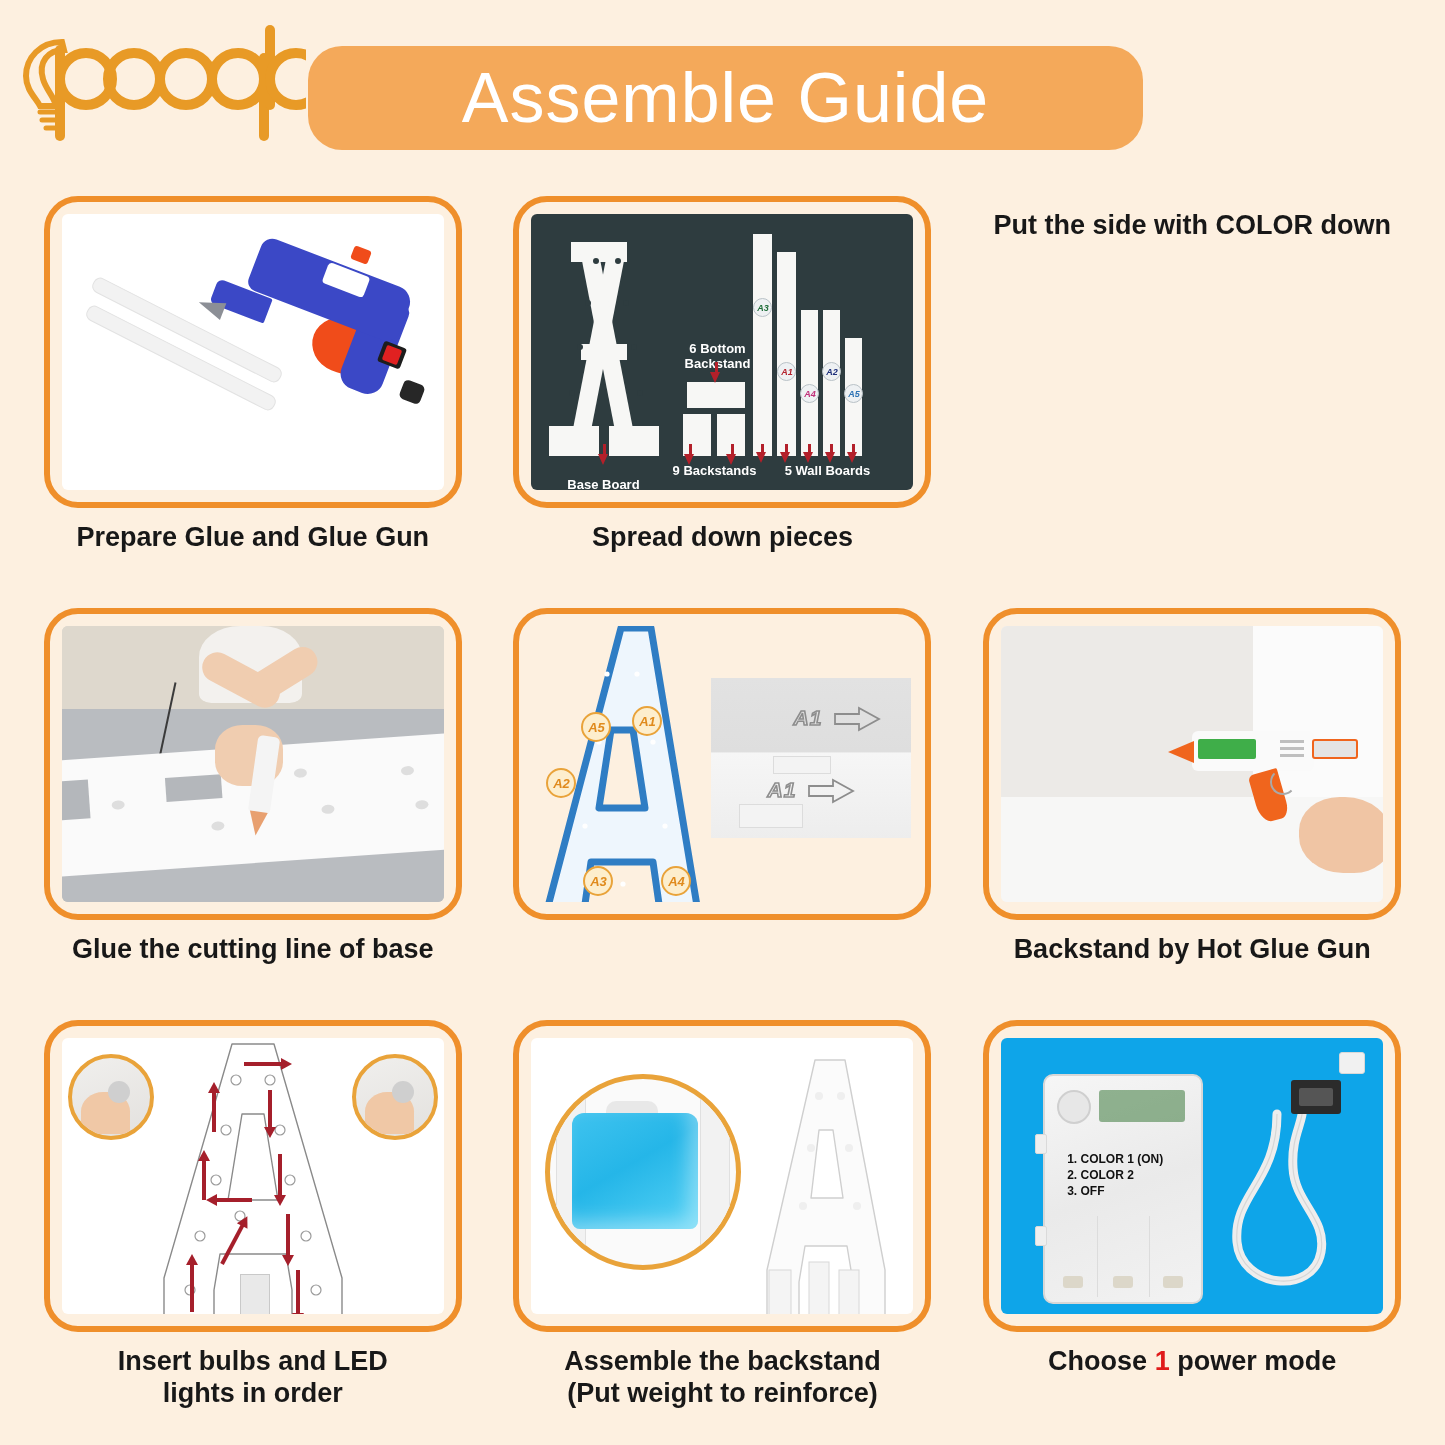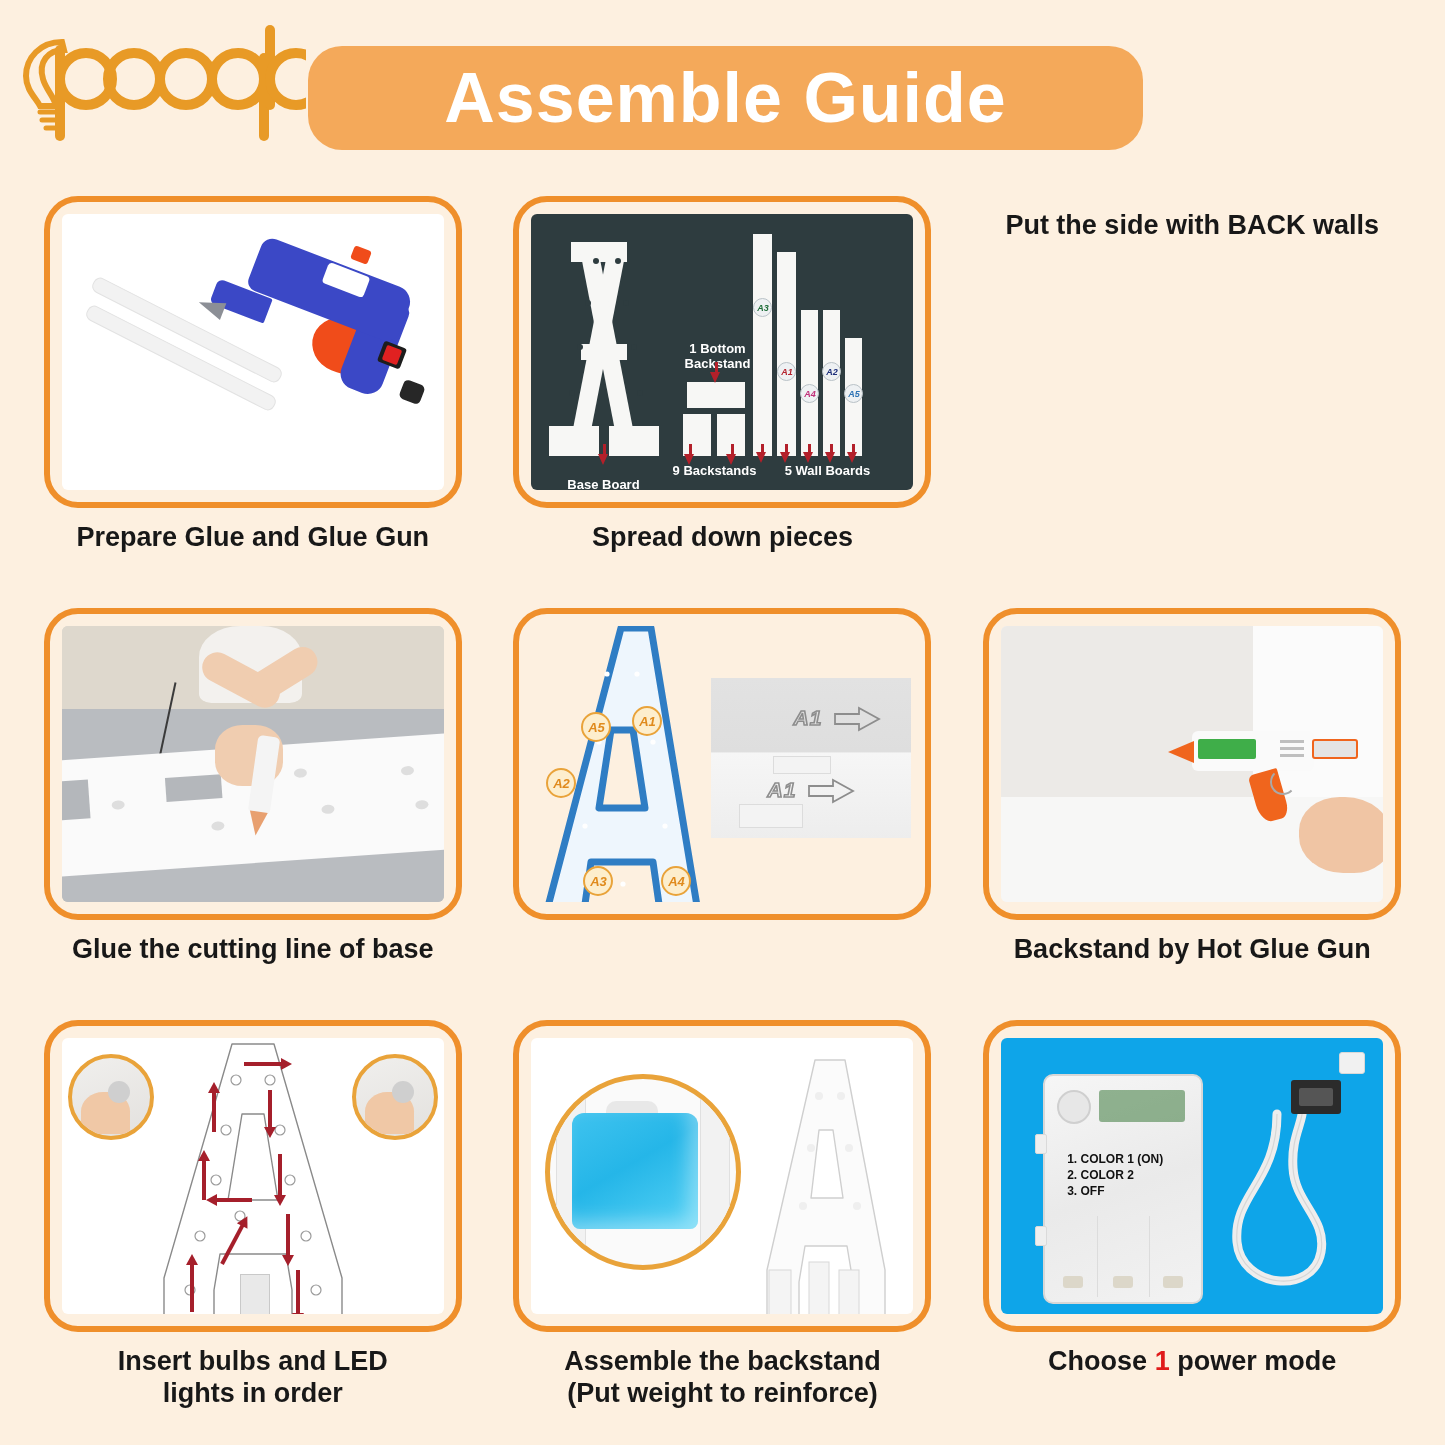--- a/index.html
+++ b/index.html
@@ -20,21 +20,21 @@
   .title-banner {
     position: absolute; left: 308px; top: 46px;
     width: 835px; height: 104px;
     background: #f4a95a;
     border-radius: 34px;
     display: flex; align-items: center; justify-content: center;
   }
   .title-text {
     color: #ffffff;
     font-size: 70px;
-    font-weight: bold;
+    font-weight: normal;
     letter-spacing: 1px;
     line-height: 1;
     font-family: "Liberation Sans", sans-serif;
   }
 
   
   .grid {
     position: absolute; left: 0; top: 196px;
     width: 1445px; height: 1249px;
     display: grid;
@@ -369,21 +369,21 @@
             <div class="marker" style="left:269px; top:170px; color:#c0307a;">
                 <span>A4</span>
               </div>
             <div class="marker" style="left:291px; top:148px; color:#1d2f7a;">
                 <span>A2</span>
               </div>
             <div class="marker" style="left:313px; top:170px; color:#2f74b5;">
                 <span>A5</span>
               </div>
 
-            <div class="lbl-white" style="left:140px; top:128px; width:92px;">1 Bottom
+            <div class="lbl-white" style="left:140px; top:128px; width:92px;">6 Bottom
 Backstand</div>
             <div class="red-arrow-stem" style="left:184px; top:148px; height:14px;"></div>
             <div class="red-arrow" style="left:179px; top:158px;"></div>
 
             <div class="lbl-white" style="left:12px; top:264px; width:120px;">Base Board</div>
             <div class="red-arrow-stem" style="left:72px; top:230px; height:14px;"></div>
             <div class="red-arrow" style="left:67px; top:240px;"></div>
 
             <div class="lbl-white" style="left:128px; top:250px; width:110px;">9 Backstands</div>
             <div class="red-arrow-stem" style="left:158px; top:230px; height:14px;"></div>
@@ -402,21 +402,21 @@
             <div class="red-arrow" style="left:294px; top:238px;"></div>
             <div class="red-arrow-stem" style="left:321px; top:230px; height:12px;"></div>
             <div class="red-arrow" style="left:316px; top:238px;"></div>
           </div>
         </div>
       </div>
       <div class="caption">Spread down pieces</div>
     </div>
 
     <div class="cell">
-      <div class="caption">Put the side with BACK walls</div>
+      <div class="caption">Put the side with COLOR down</div>
     </div>
 
     <div class="cell">
       <div class="frame">
         <div class="frame-inner">
           <div class="hand-photo">
             <div class="hp-wall"></div>
             <div class="hp-table"></div>
             <div class="hp-person"></div>
             <div class="hp-cord"></div>

